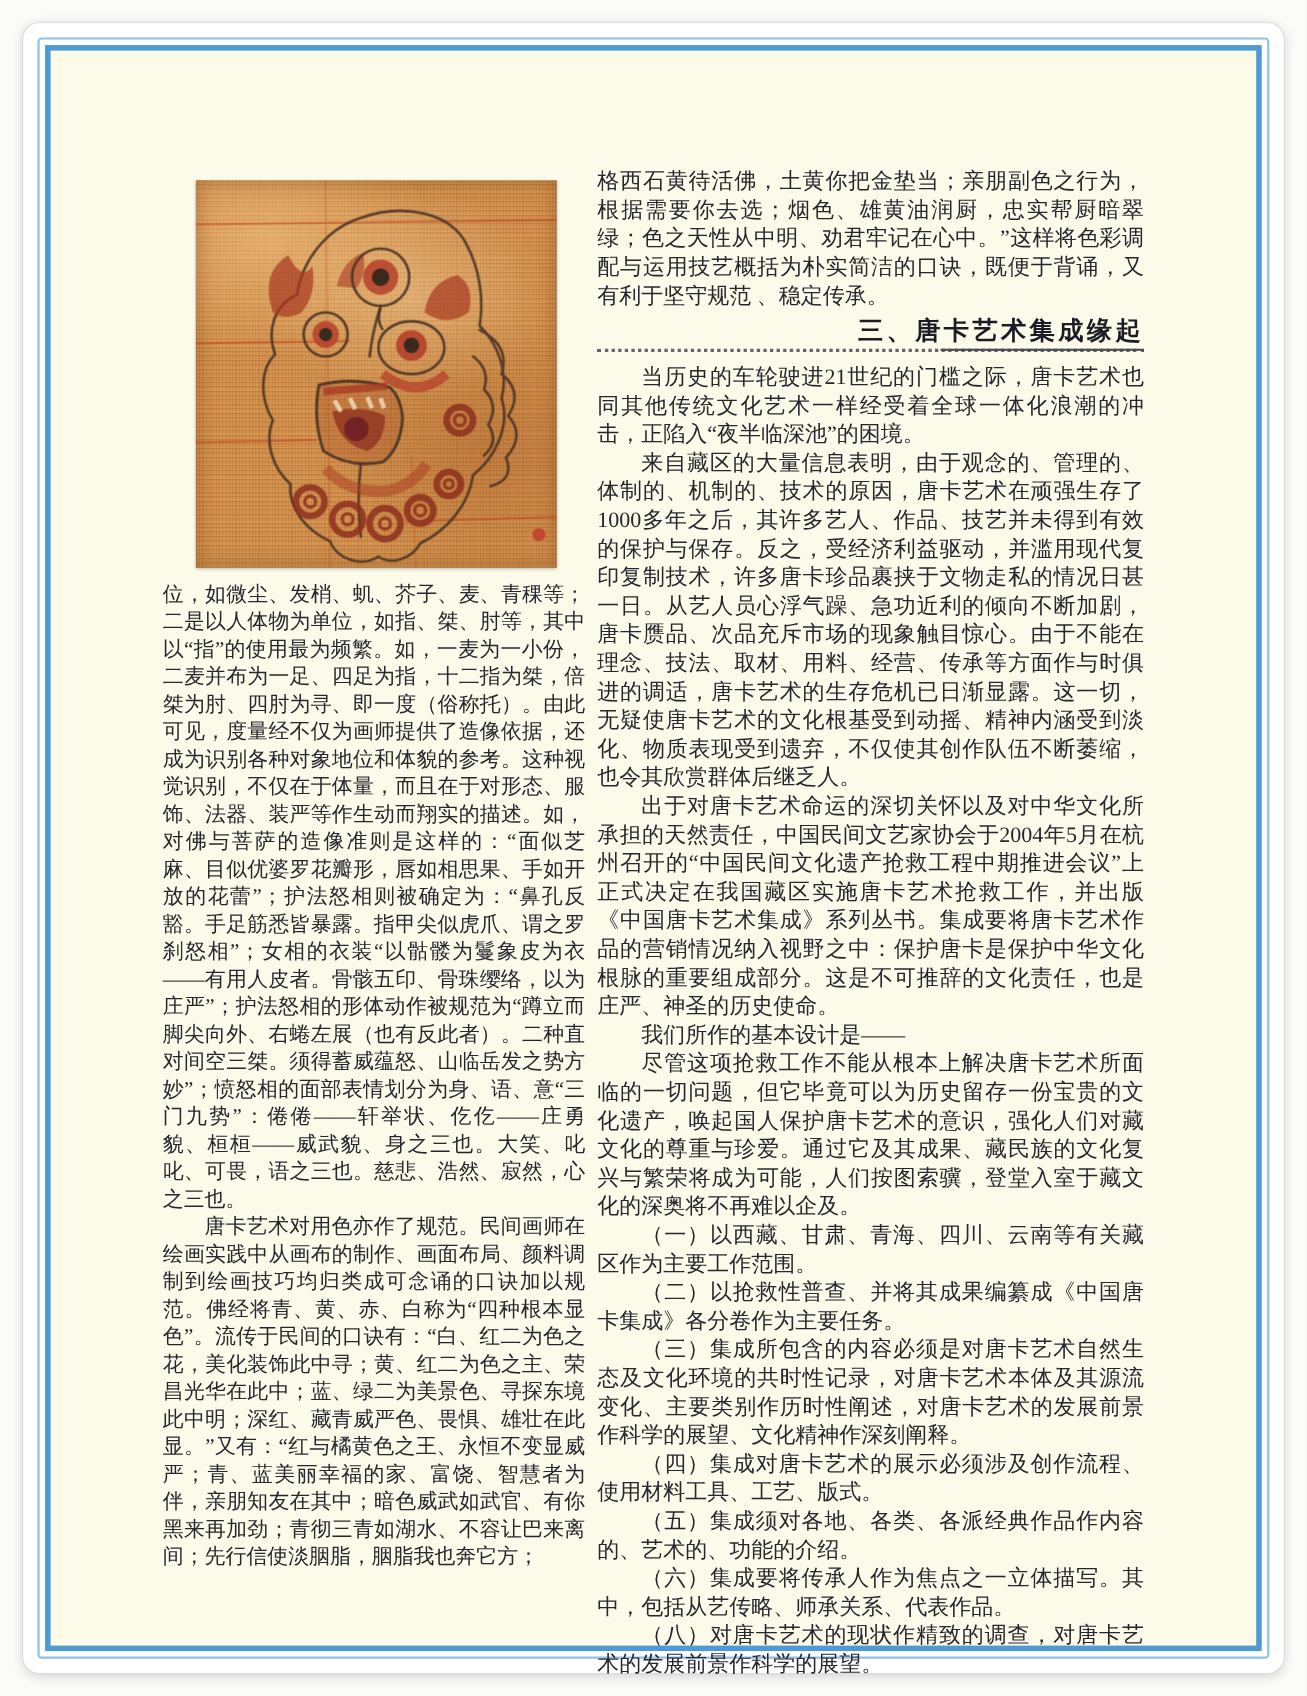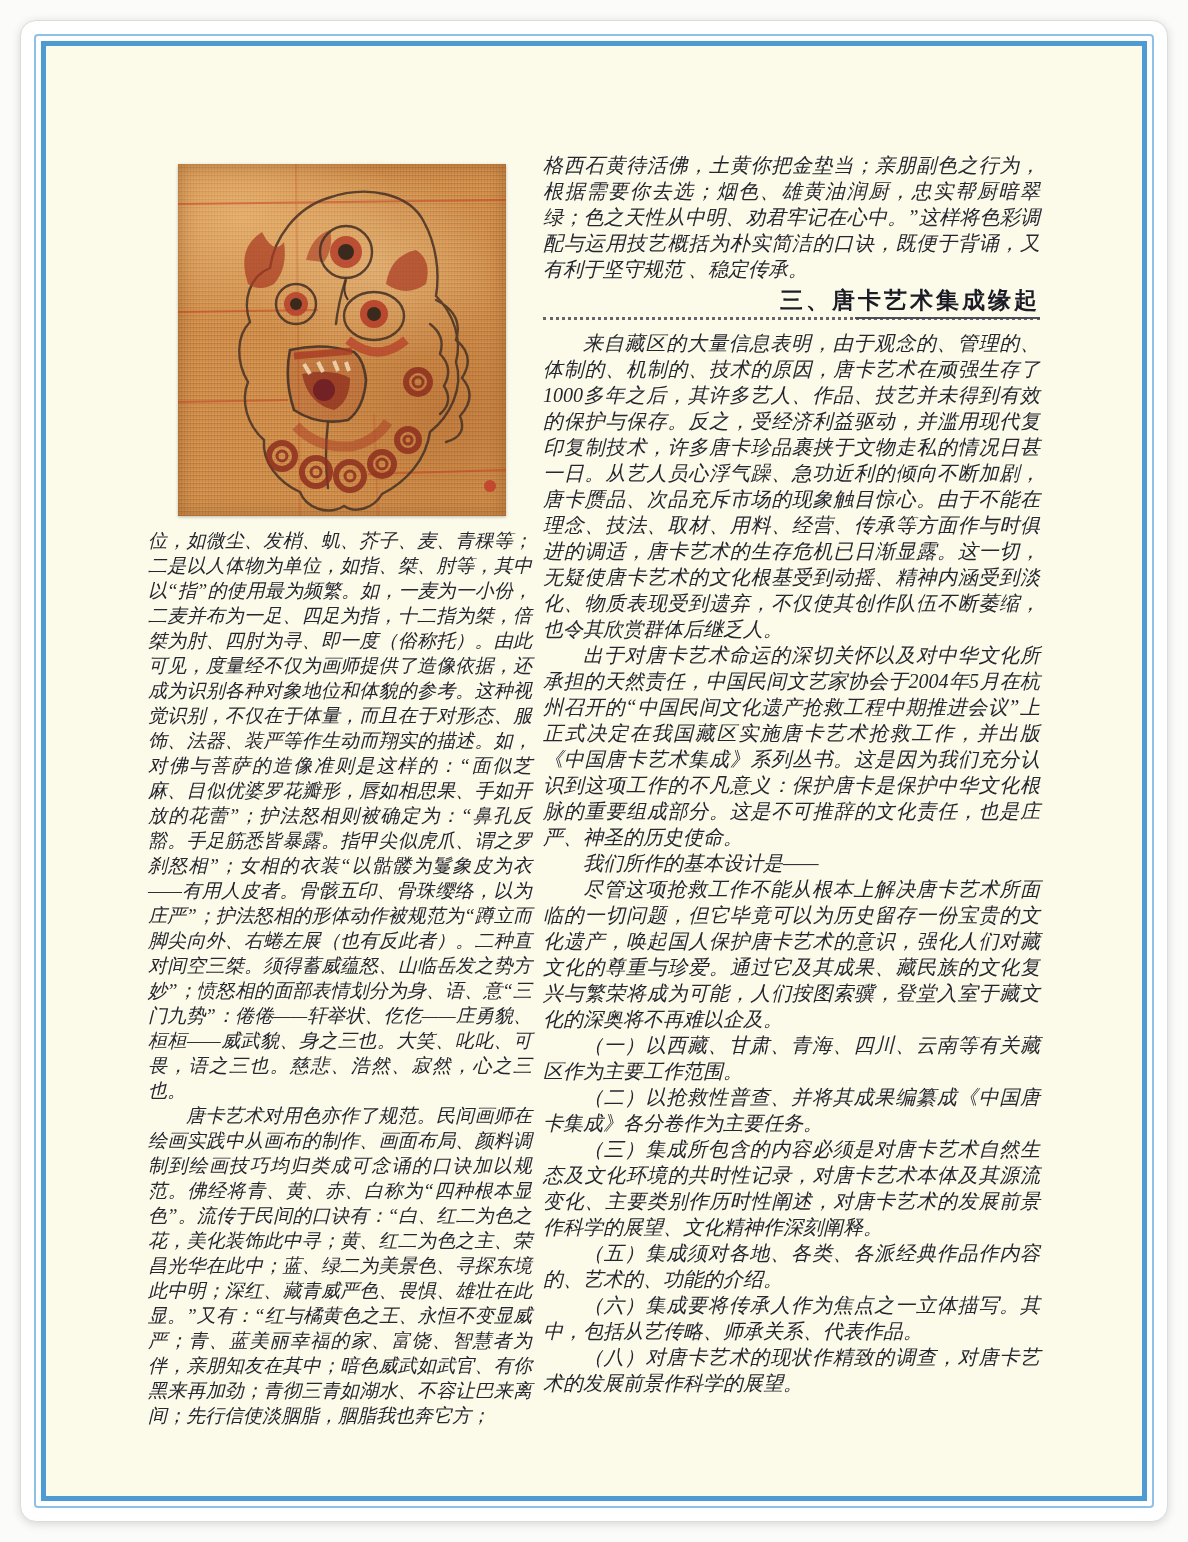--- a/index.html
+++ b/index.html
@@ -31,21 +31,21 @@
       radial-gradient(180px 140px at 60% 30%, rgba(255,230,180,0.35), rgba(255,230,180,0) 70%),
       repeating-linear-gradient(0deg, rgba(110,55,15,0.16) 0 1px, rgba(255,225,170,0.10) 1px 2px, rgba(0,0,0,0) 2px 4px),
       repeating-linear-gradient(90deg, rgba(120,60,18,0.12) 0 1px, rgba(0,0,0,0) 1px 3px);
     box-shadow: inset 0 0 18px rgba(90,40,5,0.35), 0 1px 3px rgba(0,0,0,0.25);
   }
   .thangka svg { position:absolute; left:0; top:0; }
   
   .col { position:absolute; color:#26262f; text-align:justify; }
   .col-left  { left:148px; top:528px; width:384px; font-size:19px;  line-height:25px; }
   .col-right { left:543px; top:152px; width:497px; font-size:20px; line-height:26px; }
-  .col p { margin:0;font-style:italic; }
+  .col p { margin:0; }
   .col p.indent { text-indent:2em; }
   .section-heading {
     position:relative; margin:6px 0 8px 0; padding-bottom:8px;
     font-size:23px; font-weight:bold; letter-spacing:3px; color:#1c1c26;
     text-align:right; text-indent:0;
   }
   .section-heading::after {
     content:""; position:absolute; left:0; right:0; bottom:2px;
     border-bottom:3px dotted #4a4a55; opacity:0.85;
   }
@@ -142,25 +142,27 @@
   </div>
 
   <div class="col col-left">
     <p class="para">位，如微尘、发梢、虮、芥子、麦、青稞等；二是以人体物为单位，如指、桀、肘等，其中以“指”的使用最为频繁。如，一麦为一小份，二麦并布为一足、四足为指，十二指为桀，倍桀为肘、四肘为寻、即一度（俗称托）。由此可见，度量经不仅为画师提供了造像依据，还成为识别各种对象地位和体貌的参考。这种视觉识别，不仅在于体量，而且在于对形态、服饰、法器、装严等作生动而翔实的描述。如，对佛与菩萨的造像准则是这样的：“面似芝麻、目似优婆罗花瓣形，唇如相思果、手如开放的花蕾”；护法怒相则被确定为：“鼻孔反豁。手足筋悉皆暴露。指甲尖似虎爪、谓之罗刹怒相”；女相的衣装“以骷髅为鬘象皮为衣——有用人皮者。骨骸五印、骨珠缨络，以为庄严”；护法怒相的形体动作被规范为“蹲立而脚尖向外、右蜷左展（也有反此者）。二种直对间空三桀。须得蓄威蕴怒、山临岳发之势方妙”；愤怒相的面部表情划分为身、语、意“三门九势”：倦倦——轩举状、仡仡——庄勇貌、桓桓——威武貌、身之三也。大笑、叱叱、可畏，语之三也。慈悲、浩然、寂然，心之三也。</p>
     <p class="para indent">唐卡艺术对用色亦作了规范。民间画师在绘画实践中从画布的制作、画面布局、颜料调制到绘画技巧均归类成可念诵的口诀加以规范。佛经将青、黄、赤、白称为“四种根本显色”。流传于民间的口诀有：“白、红二为色之花，美化装饰此中寻；黄、红二为色之主、荣昌光华在此中；蓝、绿二为美景色、寻探东境此中明；深红、藏青威严色、畏惧、雄壮在此显。”又有：“红与橘黄色之王、永恒不变显威严；青、蓝美丽幸福的家、富饶、智慧者为伴，亲朋知友在其中；暗色威武如武官、有你黑来再加劲；青彻三青如湖水、不容让巴来离间；先行信使淡胭脂，胭脂我也奔它方；</p>
   </div>
 
   <div class="col col-right">
     <p class="para">格西石黄待活佛，土黄你把金垫当；亲朋副色之行为，根据需要你去选；烟色、雄黄油润厨，忠实帮厨暗翠绿；色之天性从中明、劝君牢记在心中。”这样将色彩调配与运用技艺概括为朴实简洁的口诀，既便于背诵，又有利于坚守规范 、稳定传承。</p>
     <h2 class="section-heading">三、唐卡艺术集成缘起</h2>
+    <p class="para indent">当历史的车轮驶进21世纪的门槛之际，唐卡艺术也同其他传统文化艺术一样经受着全球一体化浪潮的冲击，正陷入“夜半临深池”的困境。</p>
     <p class="para indent">来自藏区的大量信息表明，由于观念的、管理的、体制的、机制的、技术的原因，唐卡艺术在顽强生存了1000多年之后，其许多艺人、作品、技艺并未得到有效的保护与保存。反之，受经济利益驱动，并滥用现代复印复制技术，许多唐卡珍品裹挟于文物走私的情况日甚一日。从艺人员心浮气躁、急功近利的倾向不断加剧，唐卡赝品、次品充斥市场的现象触目惊心。由于不能在理念、技法、取材、用料、经营、传承等方面作与时俱进的调适，唐卡艺术的生存危机已日渐显露。这一切，无疑使唐卡艺术的文化根基受到动摇、精神内涵受到淡化、物质表现受到遗弃，不仅使其创作队伍不断萎缩，也令其欣赏群体后继乏人。</p>
-    <p class="para indent">出于对唐卡艺术命运的深切关怀以及对中华文化所承担的天然责任，中国民间文艺家协会于2004年5月在杭州召开的“中国民间文化遗产抢救工程中期推进会议”上正式决定在我国藏区实施唐卡艺术抢救工作，并出版《中国唐卡艺术集成》系列丛书。这是因为我们充分认识到这项工作的不凡意义：保护唐卡是保护中华文化根脉的重要组成部分。这是不可推辞的文化责任，也是庄严、神圣的历史使命。</p>
+    <p class="para indent">出于对唐卡艺术命运的深切关怀以及对中华文化所承担的天然责任，中国民间文艺家协会于2004年5月在杭州召开的“中国民间文化遗产抢救工程中期推进会议”上正式决定在我国藏区实施唐卡艺术抢救工作，并出版《中国唐卡艺术集成》系列丛书。集成要将唐卡艺术作品的营销情况纳入视野之中：保护唐卡是保护中华文化根脉的重要组成部分。这是不可推辞的文化责任，也是庄严、神圣的历史使命。</p>
     <p class="para indent">我们所作的基本设计是——</p>
     <p class="para indent">尽管这项抢救工作不能从根本上解决唐卡艺术所面临的一切问题，但它毕竟可以为历史留存一份宝贵的文化遗产，唤起国人保护唐卡艺术的意识，强化人们对藏文化的尊重与珍爱。通过它及其成果、藏民族的文化复兴与繁荣将成为可能，人们按图索骥，登堂入室于藏文化的深奥将不再难以企及。</p>
     <p class="para indent">（一）以西藏、甘肃、青海、四川、云南等有关藏区作为主要工作范围。</p>
     <p class="para indent">（二）以抢救性普查、并将其成果编纂成《中国唐卡集成》各分卷作为主要任务。</p>
     <p class="para indent">（三）集成所包含的内容必须是对唐卡艺术自然生态及文化环境的共时性记录，对唐卡艺术本体及其源流变化、主要类别作历时性阐述，对唐卡艺术的发展前景作科学的展望、文化精神作深刻阐释。</p>
+    <p class="para indent">（四）集成对唐卡艺术的展示必须涉及创作流程、使用材料工具、工艺、版式。</p>
     <p class="para indent">（五）集成须对各地、各类、各派经典作品作内容的、艺术的、功能的介绍。</p>
     <p class="para indent">（六）集成要将传承人作为焦点之一立体描写。其中，包括从艺传略、师承关系、代表作品。</p>
     <p class="para indent">（八）对唐卡艺术的现状作精致的调查，对唐卡艺术的发展前景作科学的展望。</p>
 
   </div>
 </div>
 
 </body></html>

